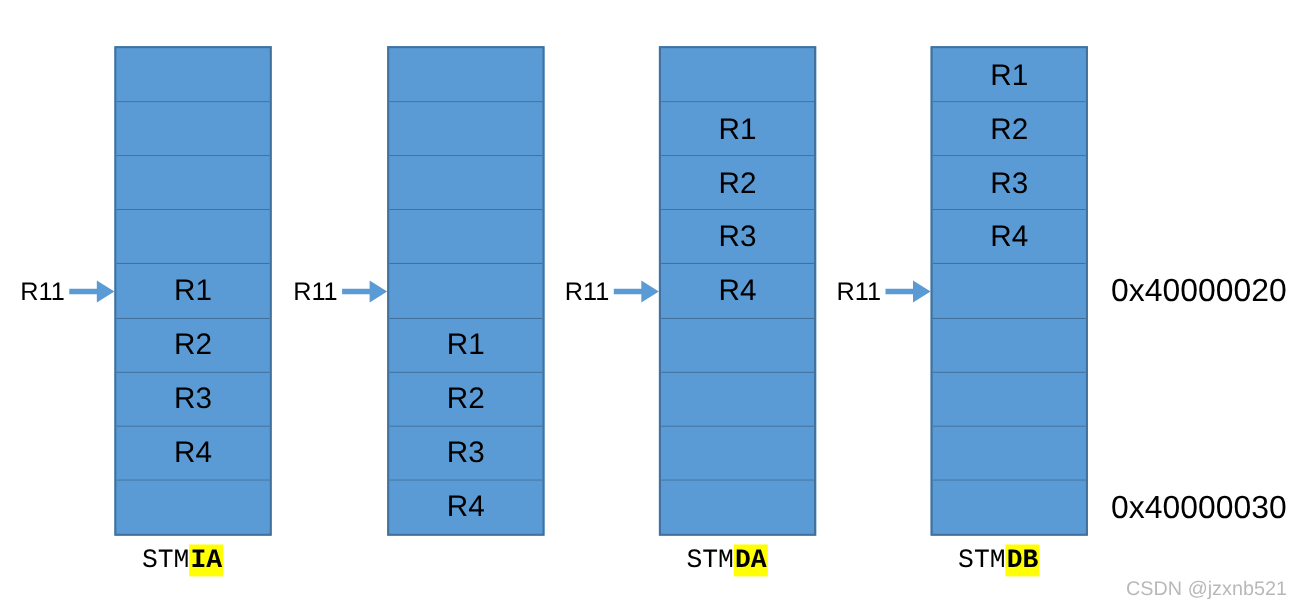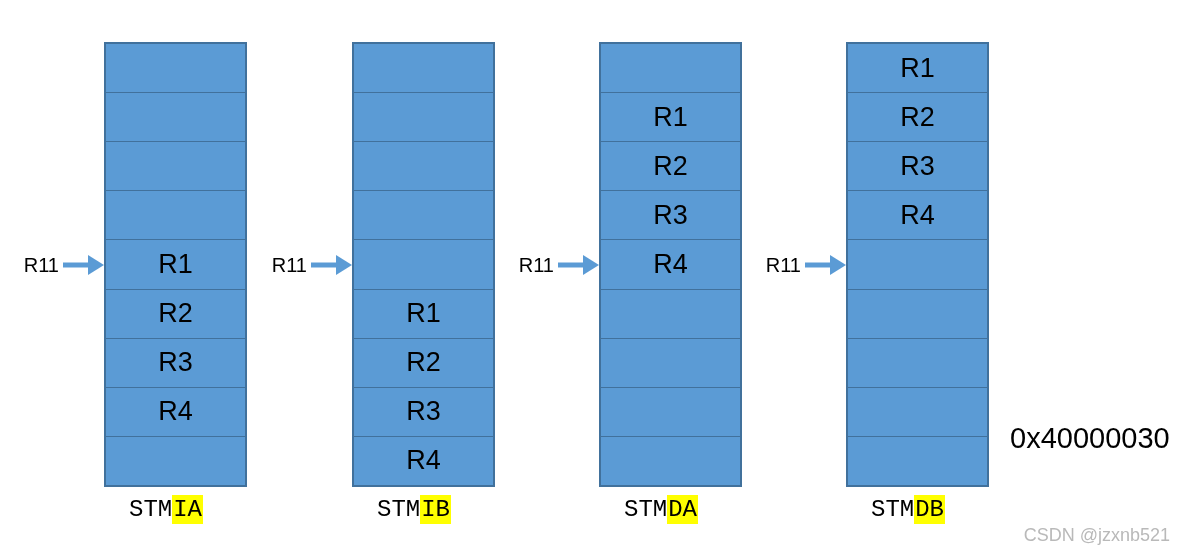--- a/index.html
+++ b/index.html
@@ -49,40 +49,41 @@
     position:absolute;
     top:250px;
     width:92px;
     height:30px;
     display:flex;
     align-items:center;
     justify-content:flex-end;
     gap:3px;
   }
   .ptr-label{
-    font-size:20px;
+    font-size:23px;
     line-height:1;
     color:var(--text);
   }
   .arrow line{stroke:var(--arrow);stroke-width:5;}
   .arrow polygon{fill:var(--arrow);}
   .collabel{
     position:absolute;
     top:496px;
     width:124px;
     text-align:center;
     font-family:"Liberation Mono","DejaVu Sans Mono",monospace;
     font-size:24px;
     line-height:27px;
     white-space:nowrap;
     color:var(--text);
   }
   .collabel .hl{
     background:var(--highlight);
     padding:1px 1px;
+    font-weight:bold;
   }
   .addr{
     position:absolute;
     left:1010px;
     font-size:29px;
     line-height:34px;
     color:var(--text);
     white-space:nowrap;
   }
   .watermark{
@@ -243,27 +244,25 @@
     <span class="ptr-label">R11</span>
     <svg class="arrow" width="42" height="24" viewBox="0 0 42 24">
         <line x1="1" y1="12" x2="27" y2="12"></line>
         <polygon points="26,2 42,12 26,22"></polygon>
       </svg>
   </div>
 
   <div class="collabel" style="left:104px">
     <span>STM</span><span class="hl">IA</span>
   </div>
-  <div class="collabel" style="left:352px">
-    <span>STM</span><span class="hl">IB</span>
-  </div>
   <div class="collabel" style="left:846px">
     <span>STM</span><span class="hl">DB</span>
   </div>
   <div class="collabel" style="left:599px">
     <span>STM</span><span class="hl">DA</span>
   </div>
 
-  <div class="addr" style="top:421px">0x40000030</div>
+  <div class="addr" style="top:248px">0x40000020</div>
+  <div class="addr" style="top:445px">0x40000030</div>
 
   <div class="watermark">CSDN @jzxnb521</div>
 
 </div>
 
 </body></html>

